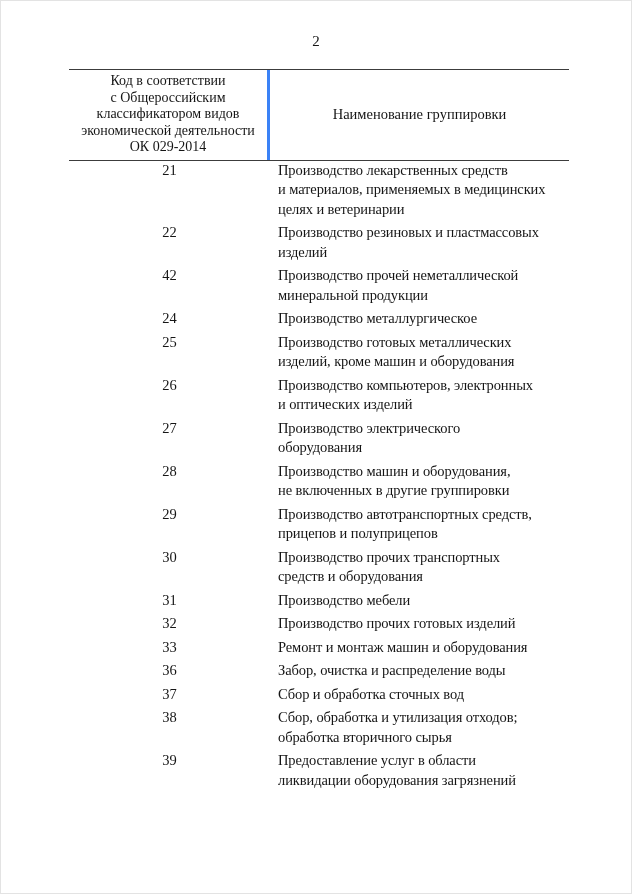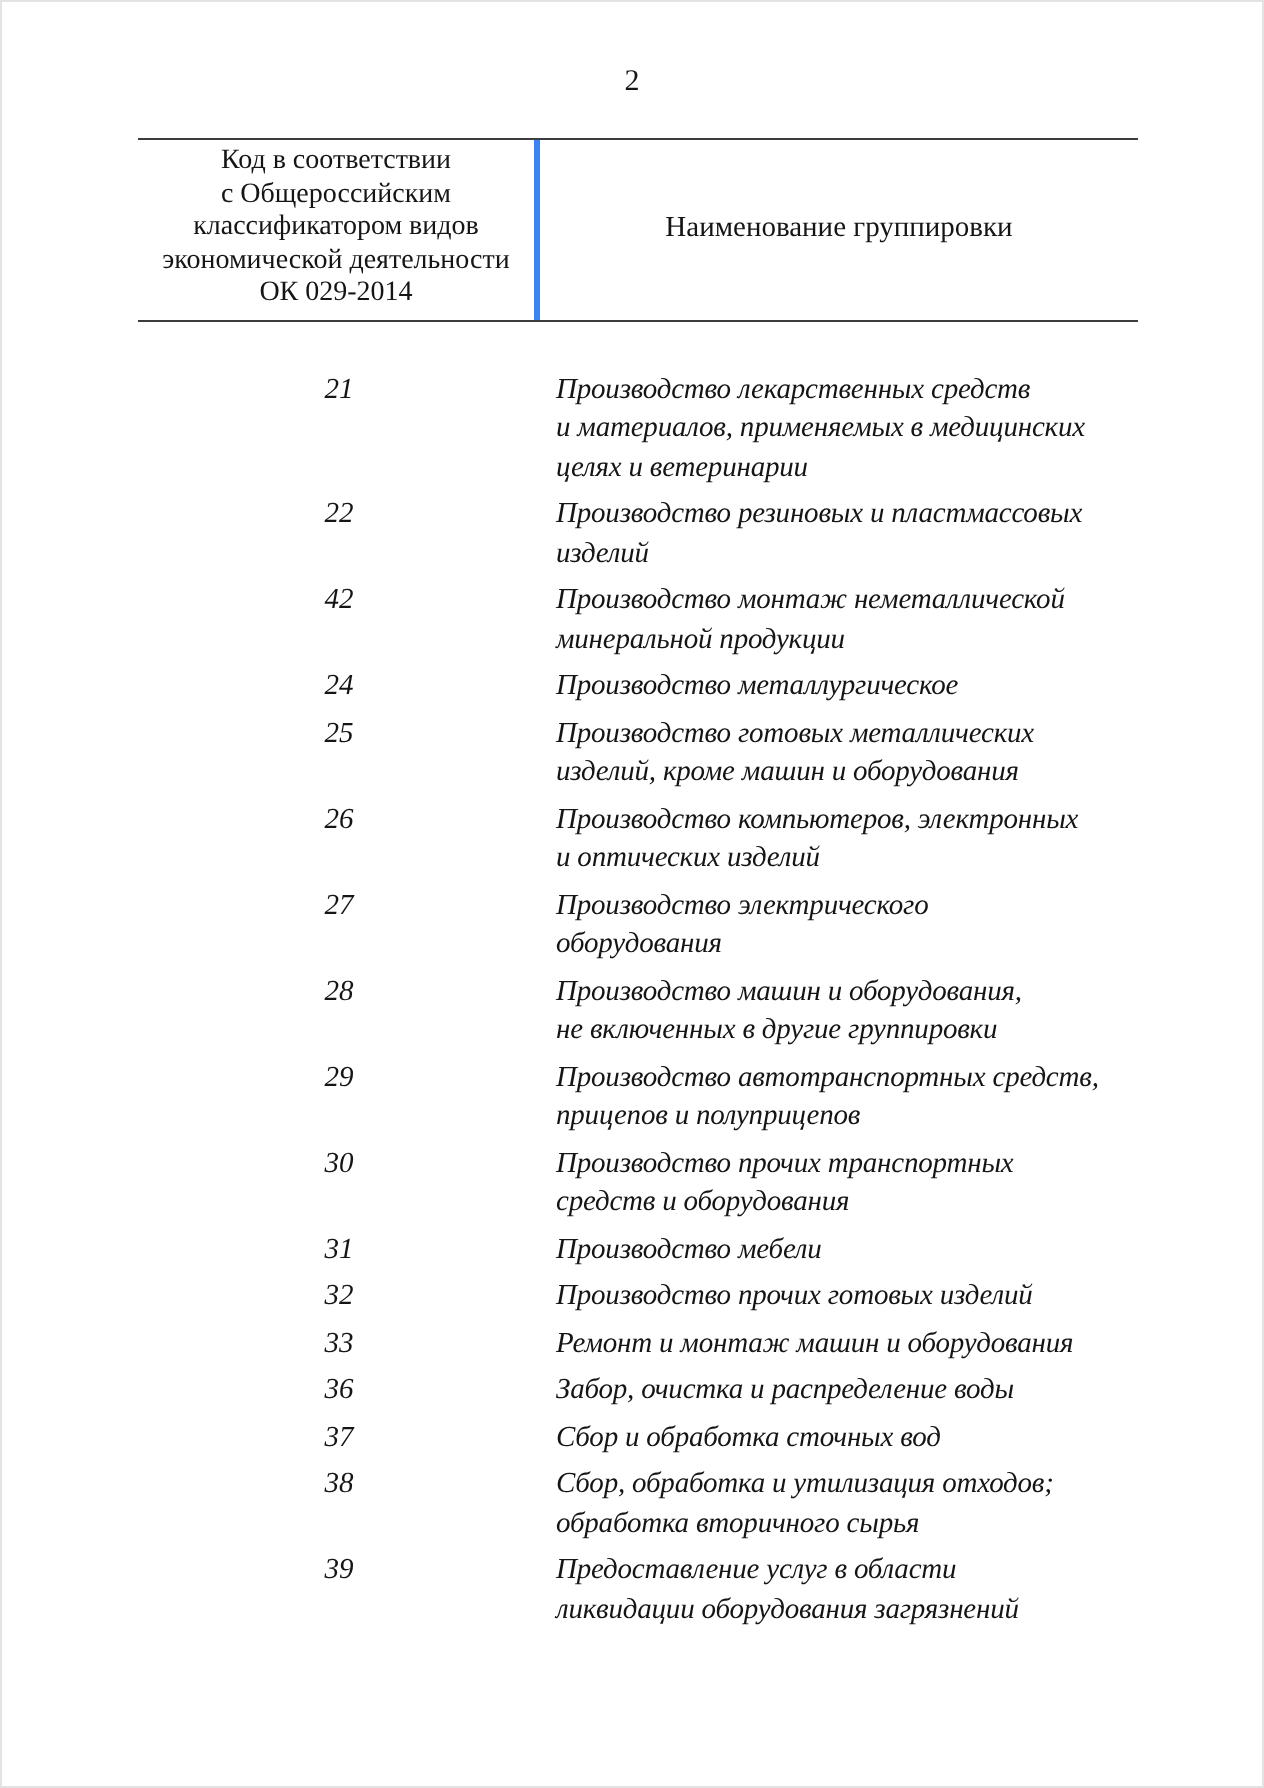--- a/index.html
+++ b/index.html
@@ -55,22 +55,20 @@
   }
   .th-name {
     flex: 1;
     display: flex;
     align-items: center;
     justify-content: center;
     font-size: 14.5px;
     text-align: center;
   }
   .tbody {
-    padding-top: 25px;
-    font-style: italic;
   }
   .row {
     display: flex;
     margin-bottom: 4px;
   }
   .cell-code {
     width: 201px;
     box-sizing: border-box;
     text-align: center;
     font-size: 14.5px;
@@ -110,21 +108,21 @@
   </div>
 
   <div class="row">
     <div class="cell-code">22</div>
     <div class="cell-name">Производство резиновых и пластмассовых
 изделий</div>
   </div>
 
   <div class="row">
     <div class="cell-code">42</div>
-    <div class="cell-name">Производство монтаж неметаллической
+    <div class="cell-name">Производство прочей неметаллической
 минеральной продукции</div>
   </div>
 
   <div class="row">
     <div class="cell-code">24</div>
     <div class="cell-name">Производство металлургическое</div>
   </div>
 
   <div class="row">
     <div class="cell-code">25</div>

